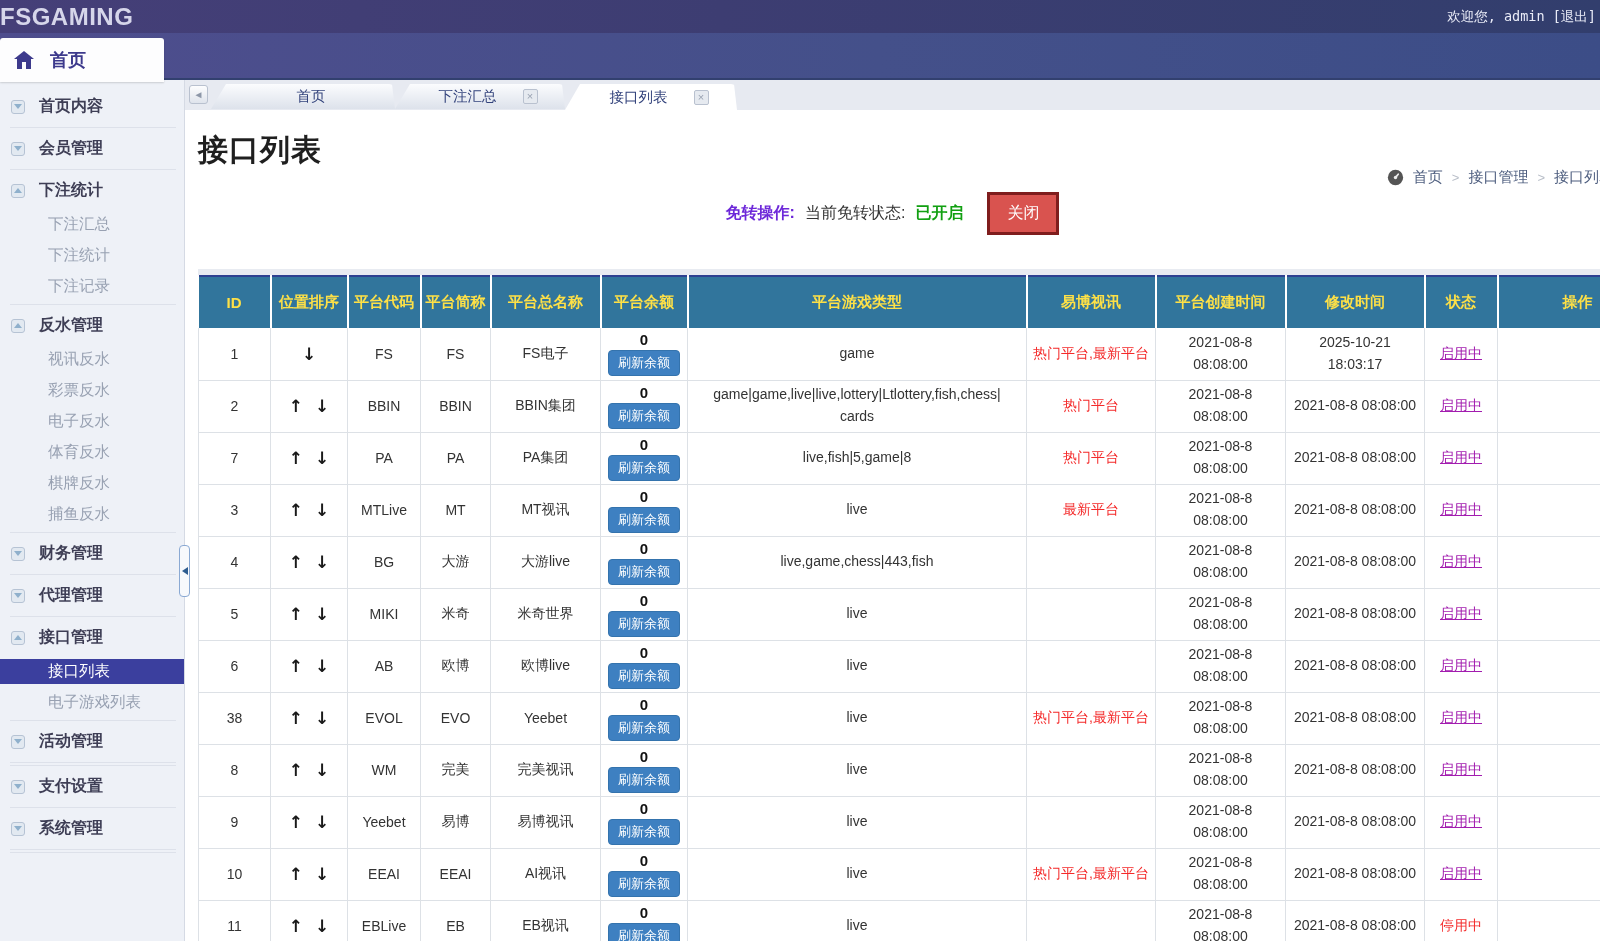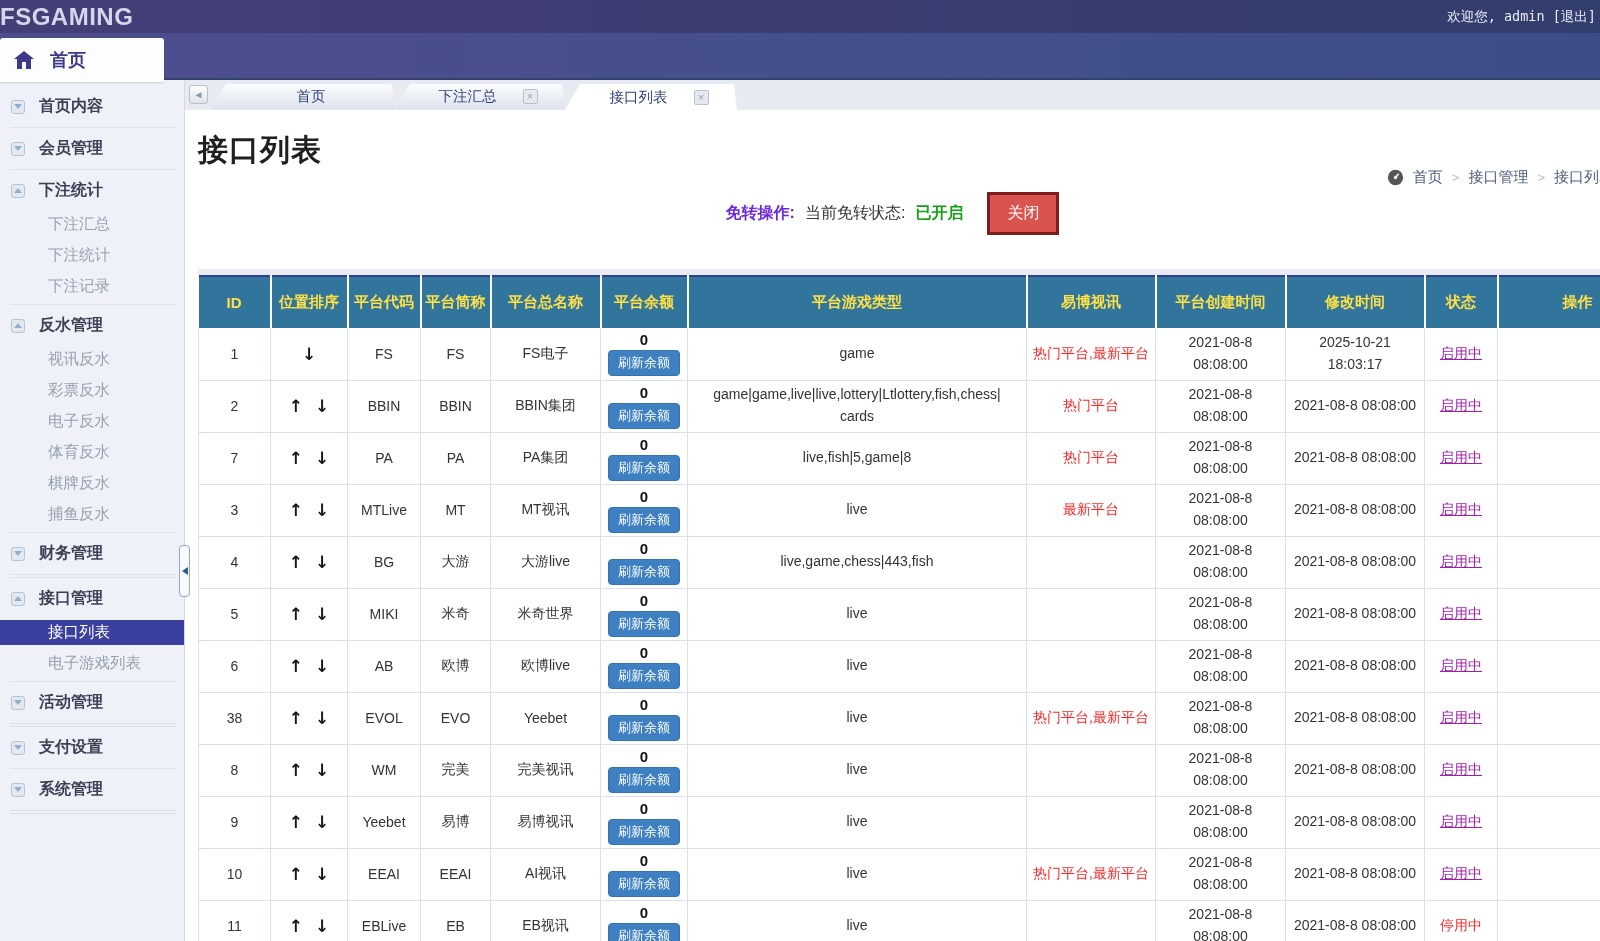--- a/index.html
+++ b/index.html
@@ -145,20 +145,26 @@
       <div class="child">棋牌反水</div>
       <div class="child">捕鱼反水</div>
       <div class="divider"></div>
       <div class="group">
         <span class="sq">
           <span class="tri-d"></span>
         </span>
         <span class="lbl">财务管理</span>
       </div>
       <div class="divider"></div>
+      <div class="group">
+        <span class="sq">
+          <span class="tri-d"></span>
+        </span>
+        <span class="lbl">代理管理</span>
+      </div>
       <div class="divider"></div>
       <div class="group">
         <span class="sq">
           <span class="tri-u"></span>
         </span>
         <span class="lbl">接口管理</span>
       </div>
       <div class="child active">接口列表</div>
       <div class="child">电子游戏列表</div>
       <div class="divider"></div>

